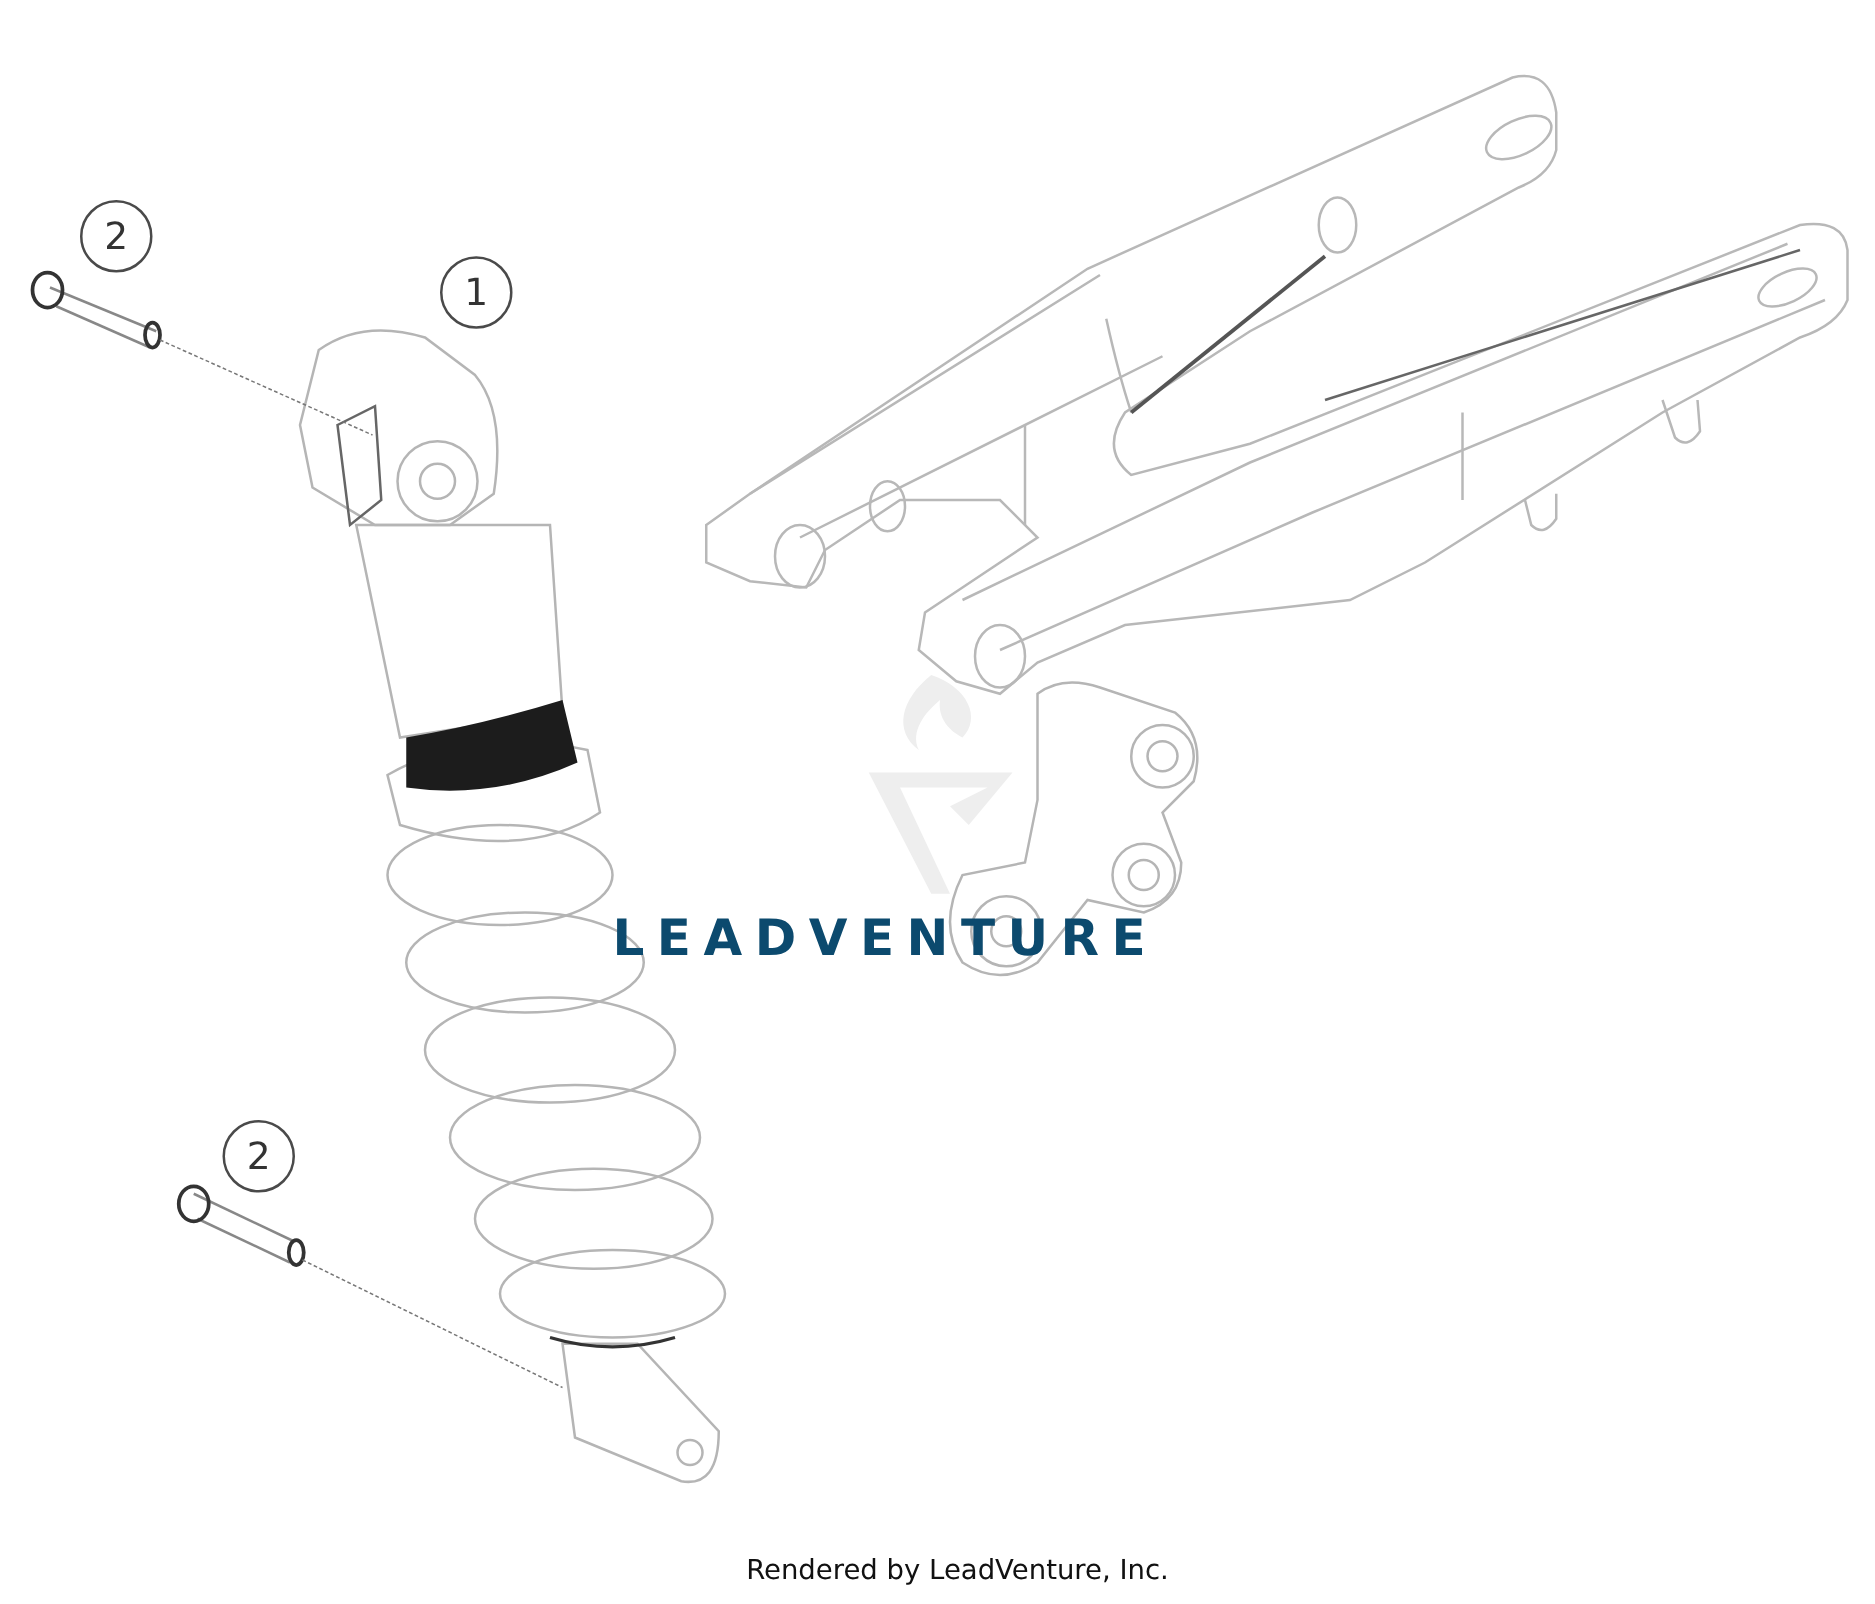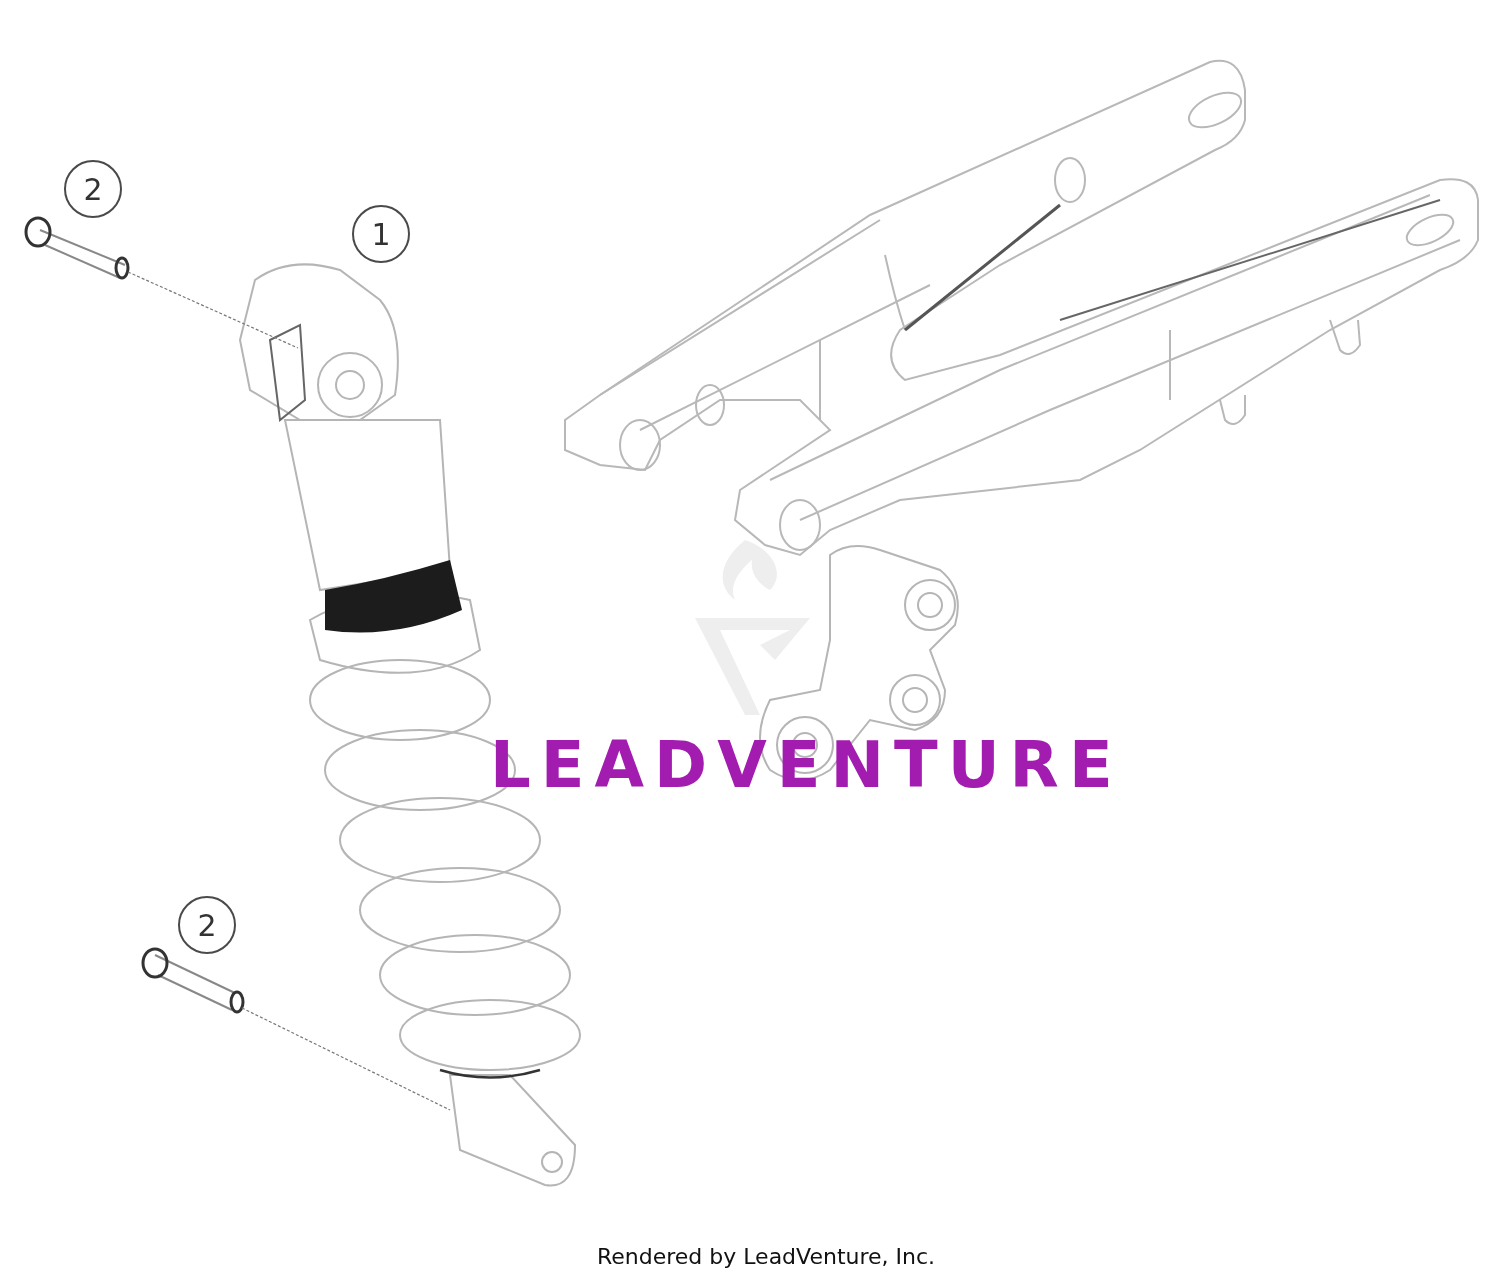--- a/index.html
+++ b/index.html
@@ -2,21 +2,21 @@
 <html><head>
 <meta charset="utf-8">
 <style>
   html, body { margin:0; padding:0; background:#ffffff; }
   body { width:1500px; height:1283px; position:relative; overflow:hidden; font-family:"DejaVu Sans", sans-serif; }
   #diagram { position:absolute; left:0; top:0; width:1500px; height:1283px; }
   .callout { position:absolute; width:58px; height:58px; border:2px solid #4a4a4a; border-radius:50%; box-sizing:border-box;
              display:flex; align-items:center; justify-content:center; font-size:30px; color:#333; background:#fff; }
   .footer { position:absolute; left:0; width:1500px; top:1244px; text-align:center; font-size:22px; color:#111;
             font-family:"DejaVu Sans", sans-serif;margin-left:16px; }
-  .wm-text { position:absolute; left:490px; top:728px; font-size:64px; letter-spacing:10px; color:#a21caf; font-weight:bold;
+  .wm-text { position:absolute; left:490px; top:728px; font-size:40px; letter-spacing:10px; color:#0c4a6e; font-weight:bold;
              font-family:"DejaVu Sans", sans-serif; }
 </style>
 </head>
 <body>
 
 <div id="diagram">
   <svg width="1500" height="1283" viewBox="0 0 1500 1283" xmlns="http://www.w3.org/2000/svg">
 
     <g fill="#eeeeee">
       <path d="M745 540 C720 560 715 585 735 600 C728 585 740 570 752 560 C750 575 760 585 770 590 C785 575 775 550 745 540 Z"></path>

